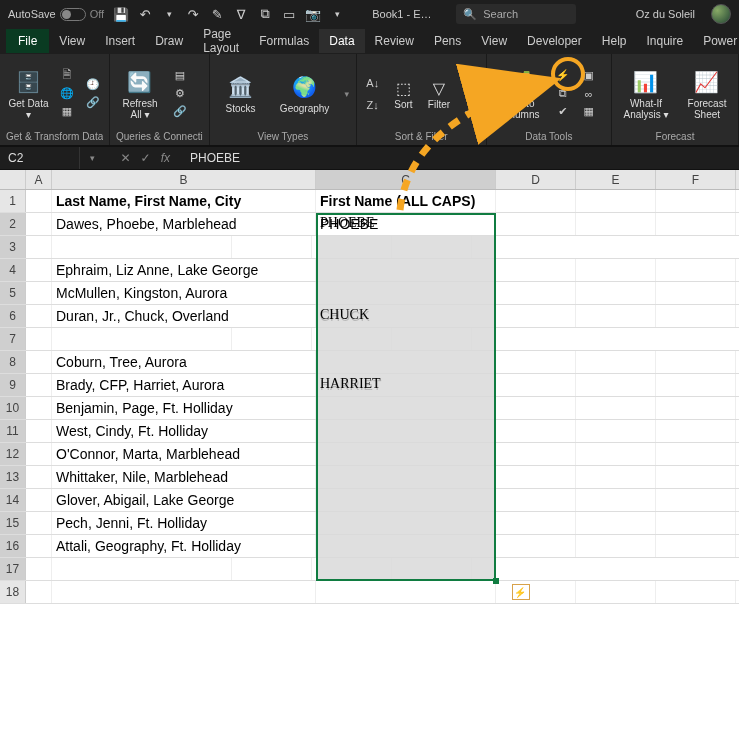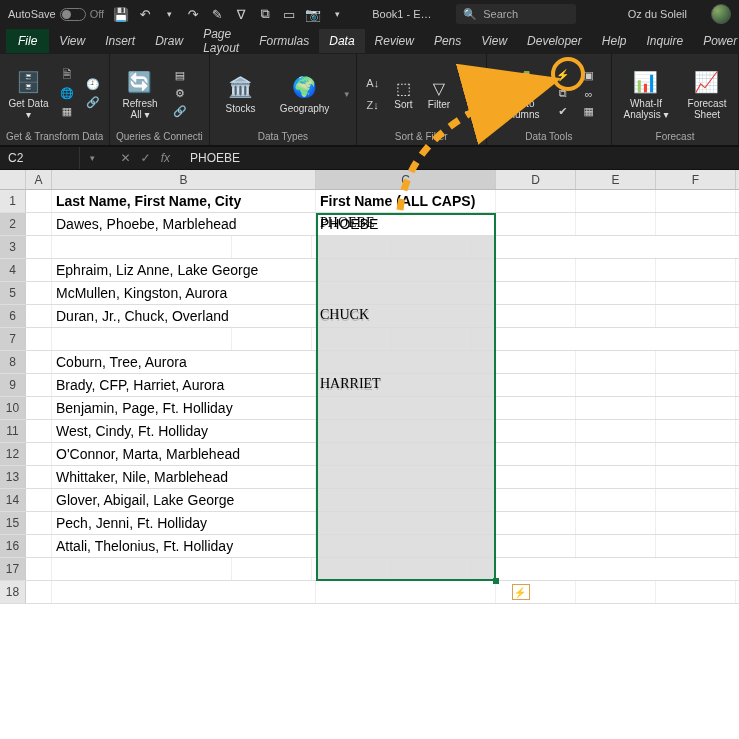--- a/index.html
+++ b/index.html
@@ -8,25 +8,25 @@
   .chrome { background: #1e1e1e; }
 
   
   .title-bar { height: 28px; background: #1e1e1e; display: flex; align-items: center; padding: 0 8px; gap: 10px; font-size: 11px; color: #ccc; }
   .title-bar .autosave { display: flex; align-items: center; gap: 4px; }
   .toggle { width: 26px; height: 13px; border: 1px solid #777; border-radius: 7px; position: relative; display: inline-block; }
   .toggle::after { content: ""; position: absolute; left: 1px; top: 1px; width: 9px; height: 9px; border-radius: 50%; background: #888; }
   .qat-icon { width: 14px; height: 14px; display: inline-flex; align-items: center; justify-content: center; color: #ccc; font-size: 13px; }
   .title-center { flex: 0 0 auto; margin-left: 18px; }
   .search-box { flex: 0 0 auto; margin-left: 14px; display: flex; align-items: center; gap: 6px; background: #2b2b2b; border-radius: 3px; padding: 2px 8px; height: 20px; width: 120px; color: #aaa; }
-  .title-right { margin-left: auto; display: flex; align-items: center; gap: 24px; }
+  .title-right { margin-left: auto; display: flex; align-items: center; gap: 16px; }
   .avatar { width: 20px; height: 20px; border-radius: 50%; background: radial-gradient(circle at 30% 30%, #8a6, #243); border: 1px solid #555; }
 
   
-  .tabs { height: 26px; background: #1e1e1e; display: flex; align-items: center; padding: 0 6px; gap: 0; font-size: 12px; font-style: italic; }
+  .tabs { height: 26px; background: #1e1e1e; display: flex; align-items: center; padding: 0 6px; gap: 0; font-size: 12px; }
   .tab { padding: 5px 10px; color: #ccc; cursor: default; }
   .tab.file { background: #0a3b22; color: #fff; padding: 5px 12px; }
   .tab.active { background: #2d2d2d; color: #fff; }
 
   
   .ribbon { height: 92px; background: #2a2a2a; display: flex; border-bottom: 1px solid #111; }
   .group { display: flex; flex-direction: column; border-right: 1px solid #1a1a1a; padding: 4px 6px 2px 6px; position: relative; }
   .group-body { flex: 1; display: flex; align-items: center; gap: 6px; }
   .group-label { font-size: 10px; color: #aaa; text-align: center; padding-top: 2px; height: 14px; white-space: nowrap; overflow: hidden; }
   .big-btn { display: flex; flex-direction: column; align-items: center; justify-content: center; gap: 2px; width: 48px; font-size: 10px; text-align: center; color: #ddd; }
@@ -160,21 +160,21 @@
         <div class="big-btn">
           <span class="glyph">🏛️</span>
           <span>Stocks</span>
         </div>
         <div class="big-btn">
           <span class="glyph">🌍</span>
           <span>Geography</span>
         </div>
         <span style="color:#888;font-size:9px">▾</span>
       </div>
-      <div class="group-label">Data Types</div>
+      <div class="group-label">View Types</div>
     </div>
 
     <div class="group" style="width:130px">
       <div class="group-body">
         <div class="small-stack" style="gap:6px">
           <span class="small-btn">A↓</span>
           <span class="small-btn">Z↓</span>
         </div>
         <div class="mid-btn">
           <span class="glyph">⬚</span>
@@ -381,21 +381,21 @@
         <div class="cell w-a"></div>
         <div class="cell w-b">Pech, Jenni, Ft. Holliday</div>
         <div class="cell w-c"></div>
         <div class="cell w-d"></div>
         <div class="cell w-e"></div>
         <div class="cell w-f"></div>
       </div>
     <div class="row">
         <div class="row-h active">16</div>
         <div class="cell w-a"></div>
-        <div class="cell w-b">Attali, Thelonius, Ft. Holliday</div>
+        <div class="cell w-b">Attali, Geography, Ft. Holliday</div>
         <div class="cell w-c"></div>
         <div class="cell w-d"></div>
         <div class="cell w-e"></div>
         <div class="cell w-f"></div>
       </div>
     <div class="row">
         <div class="row-h active">17</div>
         <div class="cell w-a"></div>
         <div class="cell w-c"></div>
         <div class="cell w-d"></div>

